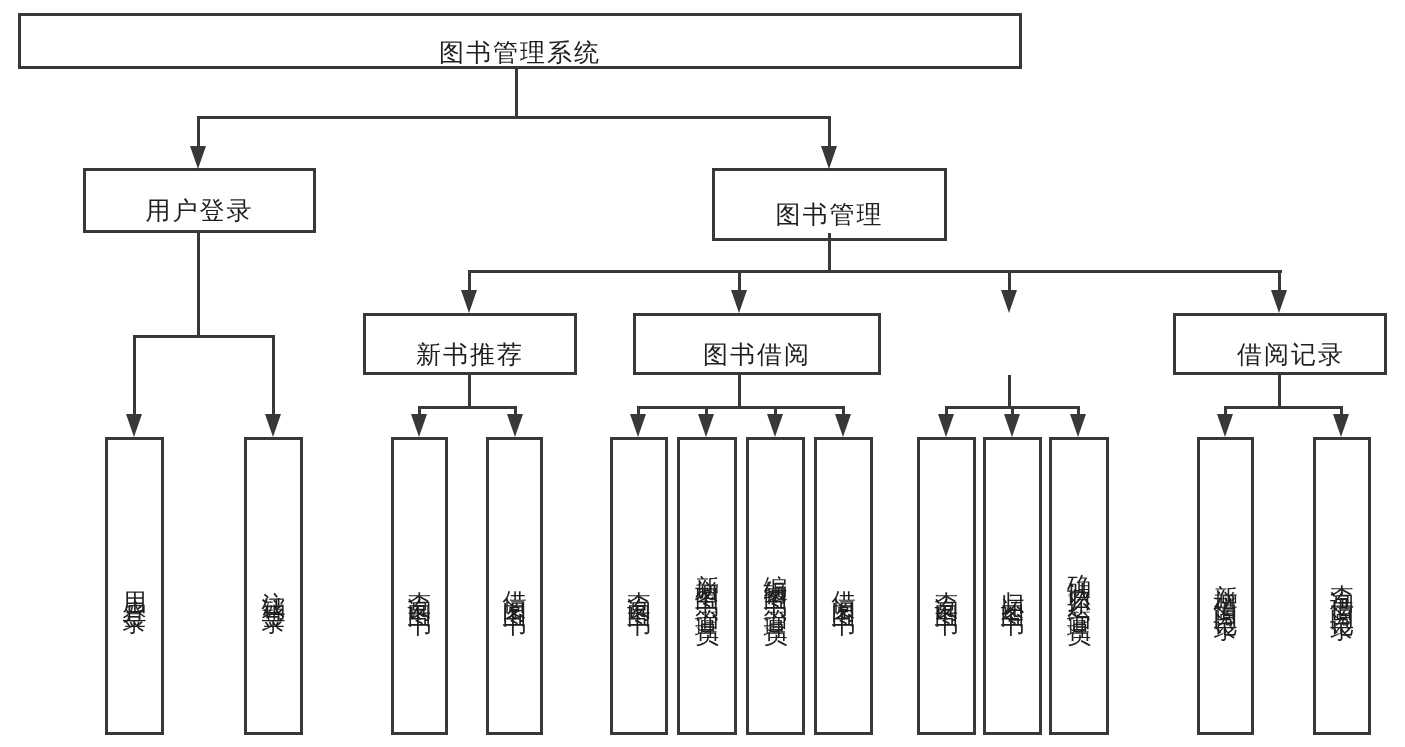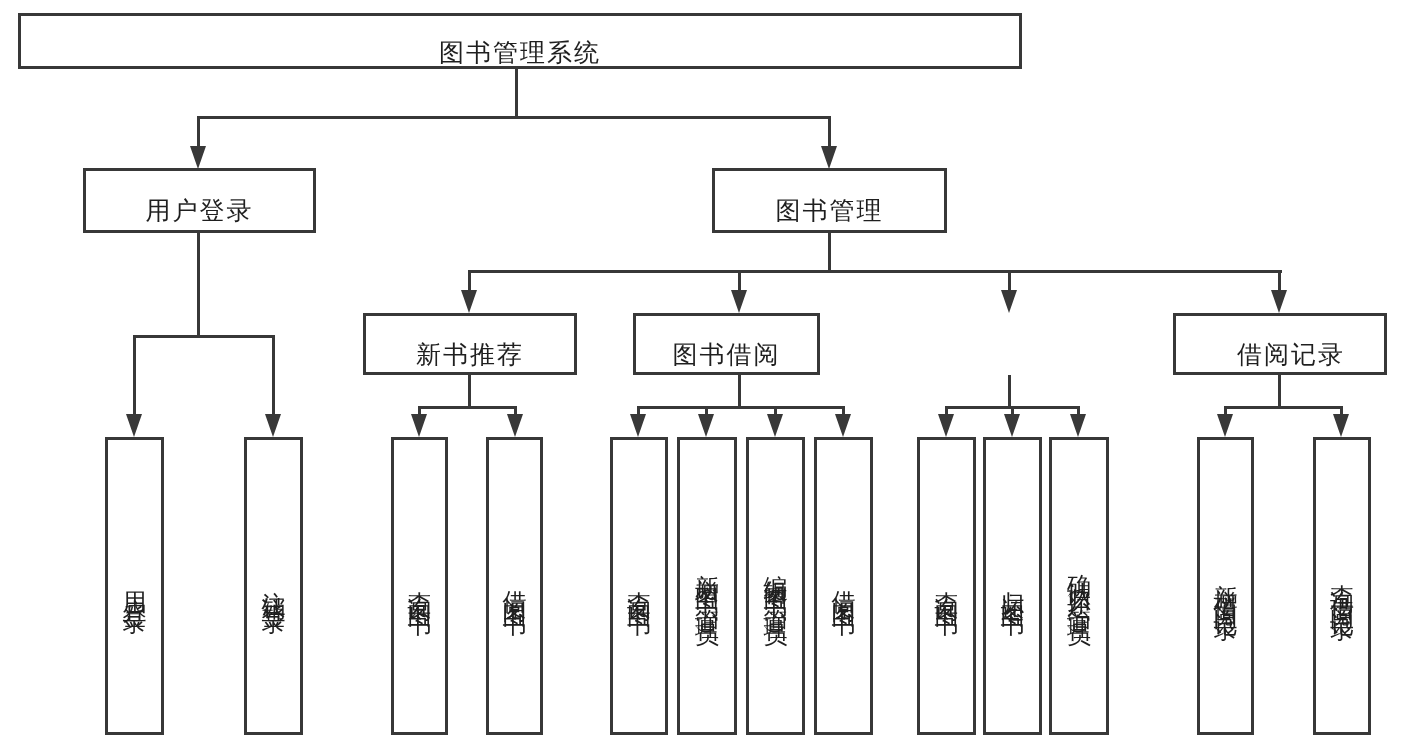--- a/index.html
+++ b/index.html
@@ -34,28 +34,28 @@
 
 <div class="canvas">
 
   <div class="box" style="left:18px; top:13px; width:1004px; height:56px;">
     <span class="hlabel">图书管理系统</span>
   </div>
 
   <div class="box" style="left:83px; top:168px; width:233px; height:65px;">
     <span class="hlabel">用户登录</span>
   </div>
-  <div class="box" style="left:712px; top:168px; width:235px; height:65px;">
+  <div class="box" style="left:712px; top:168px; width:235px; height:73px;">
     <span class="hlabel">图书管理</span>
   </div>
 
   <div class="box" style="left:363px; top:313px; width:214px; height:62px;">
     <span class="hlabel">新书推荐</span>
   </div>
-  <div class="box" style="left:633px; top:313px; width:187px; height:62px;">
+  <div class="box" style="left:633px; top:313px; width:248px; height:62px;">
     <span class="hlabel">图书借阅</span>
   </div>
   <div class="box" style="left:1173px; top:313px; width:214px; height:62px;padding-left:22px;">
     <span class="hlabel">借阅记录</span>
   </div>
 
   <div class="box" style="left:105px; top:437px; width:59px; height:298px;">
     <span class="vlabel">用户登录</span>
   </div>
   <div class="box" style="left:244px; top:437px; width:59px; height:298px;">

